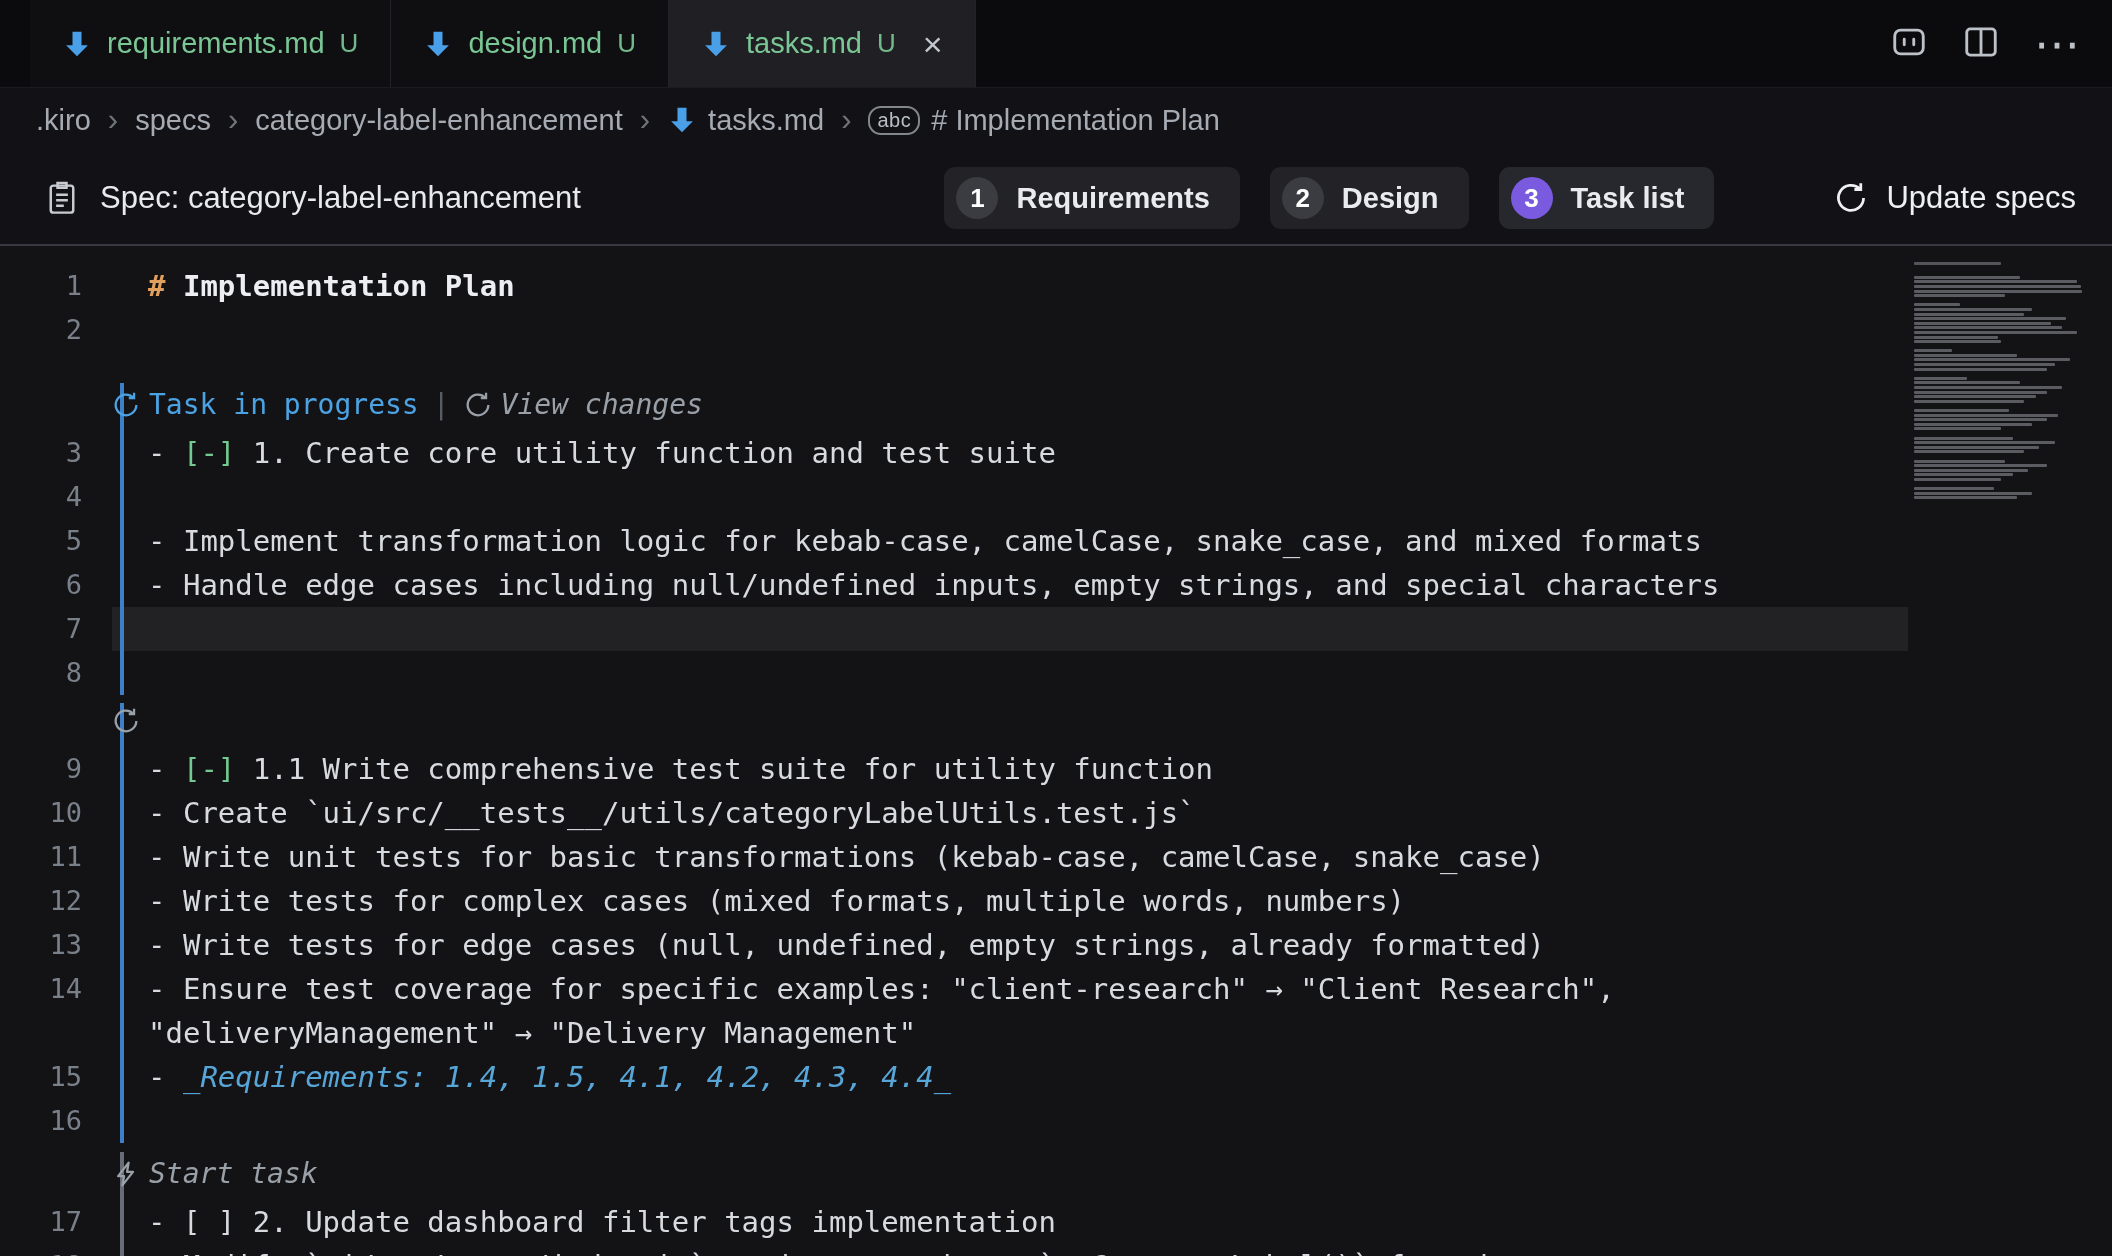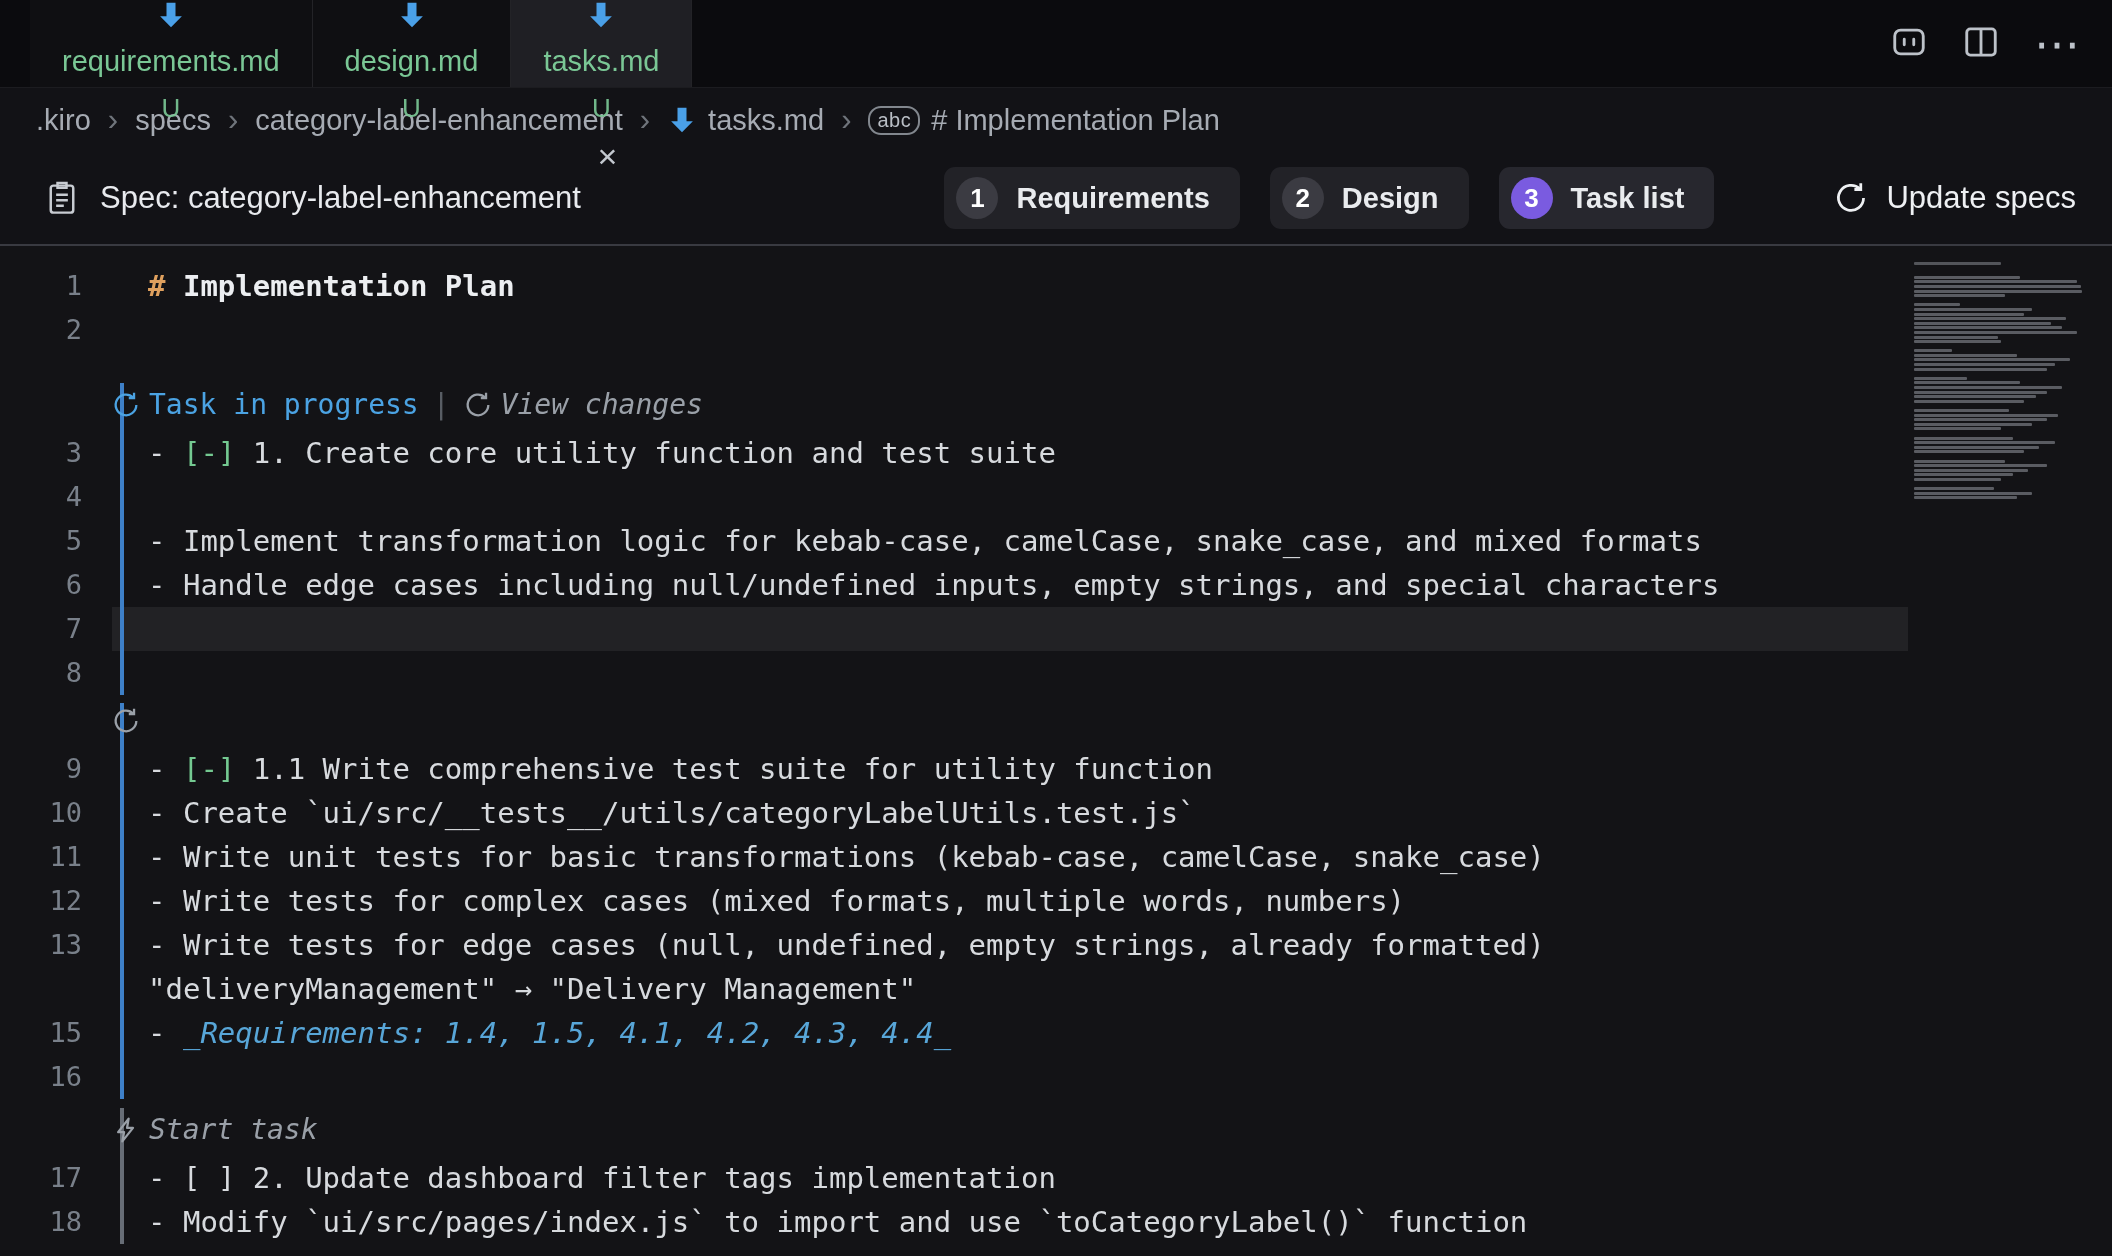--- a/index.html
+++ b/index.html
@@ -3,21 +3,21 @@
 <meta charset="utf-8">
 <style>
   * { box-sizing: border-box; margin: 0; padding: 0; }
   html,body { width:2112px; height:1256px; overflow:hidden; background:#0a0a0c;
     font-family:"Liberation Sans", sans-serif; }
 
   
   .tabbar { height:88px; background:#0b0b0e; display:flex; align-items:stretch; border-bottom:1px solid #1c1c20; }
   .tabbar-lpad { width:30px; }
   .tab { display:flex; align-items:center; gap:15px; padding:0 32px; background:#0f0f12;
-         border-right:1px solid #232327; cursor:pointer;flex-direction:column; }
+         border-right:1px solid #232327; cursor:pointer; }
   .tab.active { background:#1f1f24; }
   .tab-label { color:#7ac795; font-size:29px; }
   .tab-badge { color:#7ac795; font-size:26px; opacity:.92; }
   .tab-close { color:#c3c8cf; font-size:34px; margin-left:12px; line-height:1; }
   .mdicon { color:#4aa0e8; display:inline-flex; }
   .mdicon svg { width:30px; height:30px; }
   .tab-actions { margin-left:auto; display:flex; align-items:center; gap:34px; padding-right:30px; color:#bdc2c9; }
   .tab-actions svg { width:38px; height:38px; }
   .more-glyph { font-size:46px; line-height:1; letter-spacing:2px; color:#bdc2c9; }
 
@@ -205,20 +205,21 @@
       <div class="row"><span class="bar bar-blue"></span><span class="num">8</span><span class="content"></span></div>
       <div class="row" style="margin-top: 8px;"><span class="bar bar-blue"></span><span class="num"></span><span class="content lens"><span class="lens-item lens-gray"><svg class="cl-icon" viewBox="0 0 16 16">
               <path fill="none" stroke="currentColor" stroke-width="1.3" d="M13.9 8A5.9 5.9 0 1 1 12.2 3.8"></path>
               <path fill="none" stroke="currentColor" stroke-width="1.3" d="M12.6 1v3h-3"></path>
             </svg></span></span></div>
       <div class="row"><span class="bar bar-blue"></span><span class="num">9</span><span class="content"><span>- </span><span class="seg-green">[-]</span><span> 1.1 Write comprehensive test suite for utility function</span></span></div>
       <div class="row"><span class="bar bar-blue"></span><span class="num">10</span><span class="content"><span>- Create `ui/src/__tests__/utils/categoryLabelUtils.test.js`</span></span></div>
       <div class="row"><span class="bar bar-blue"></span><span class="num">11</span><span class="content"><span>- Write unit tests for basic transformations (kebab-case, camelCase, snake_case)</span></span></div>
       <div class="row"><span class="bar bar-blue"></span><span class="num">12</span><span class="content"><span>- Write tests for complex cases (mixed formats, multiple words, numbers)</span></span></div>
       <div class="row"><span class="bar bar-blue"></span><span class="num">13</span><span class="content"><span>- Write tests for edge cases (null, undefined, empty strings, already formatted)</span></span></div>
+      <div class="row"><span class="bar bar-blue"></span><span class="num">14</span><span class="content"><span>- Ensure test coverage for specific examples: "client-research" → "Client Research",</span></span></div>
       <div class="row"><span class="bar bar-blue"></span><span class="num"></span><span class="content"><span>"deliveryManagement" → "Delivery Management"</span></span></div>
       <div class="row"><span class="bar bar-blue"></span><span class="num">15</span><span class="content"><span>- </span><span class="seg-req">_Requirements: 1.4, 1.5, 4.1, 4.2, 4.3, 4.4_</span></span></div>
       <div class="row"><span class="bar bar-blue"></span><span class="num">16</span><span class="content"></span></div>
       <div class="row" style="margin-top: 9px;"><span class="bar bar-gray"></span><span class="num"></span><span class="content lens"><span class="lens-item lens-gray"><svg class="cl-icon" viewBox="0 0 16 16">
               <path fill="none" stroke="currentColor" stroke-width="1.3" stroke-linejoin="round" d="M9.5 1.5 3.5 9.2h3.4l-1 5.3 6.1-7.7H8.6z"></path>
             </svg><span>Start task</span></span></span></div>
       <div class="row"><span class="bar bar-gray"></span><span class="num">17</span><span class="content"><span>- [ ] 2. Update dashboard filter tags implementation</span></span></div>
       <div class="row"><span class="bar bar-gray"></span><span class="num">18</span><span class="content"><span>- Modify `ui/src/pages/index.js` to import and use `toCategoryLabel()` function</span></span></div>
     </div>
   <div class="minimap">

